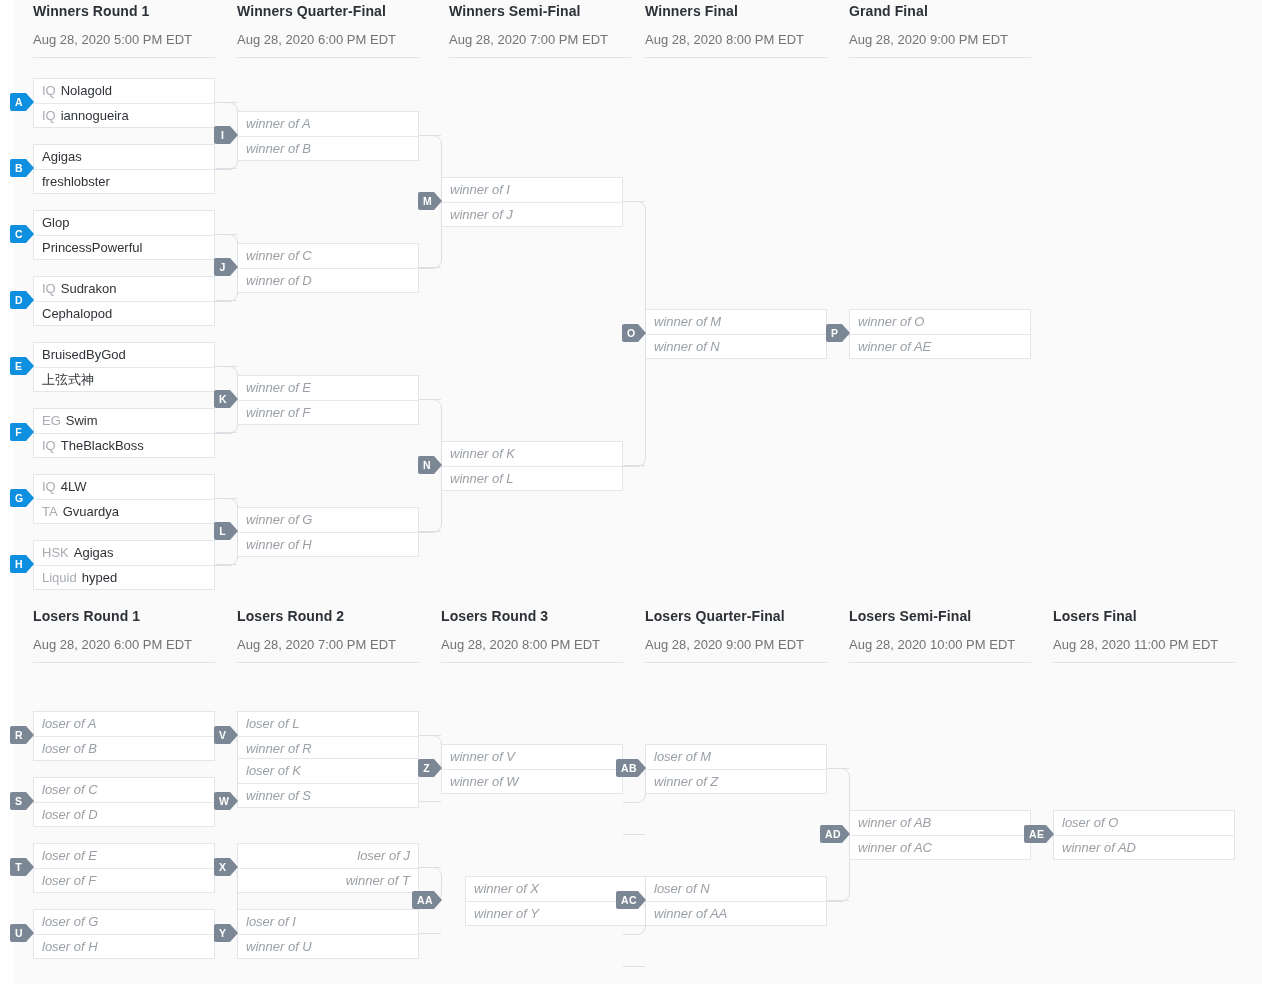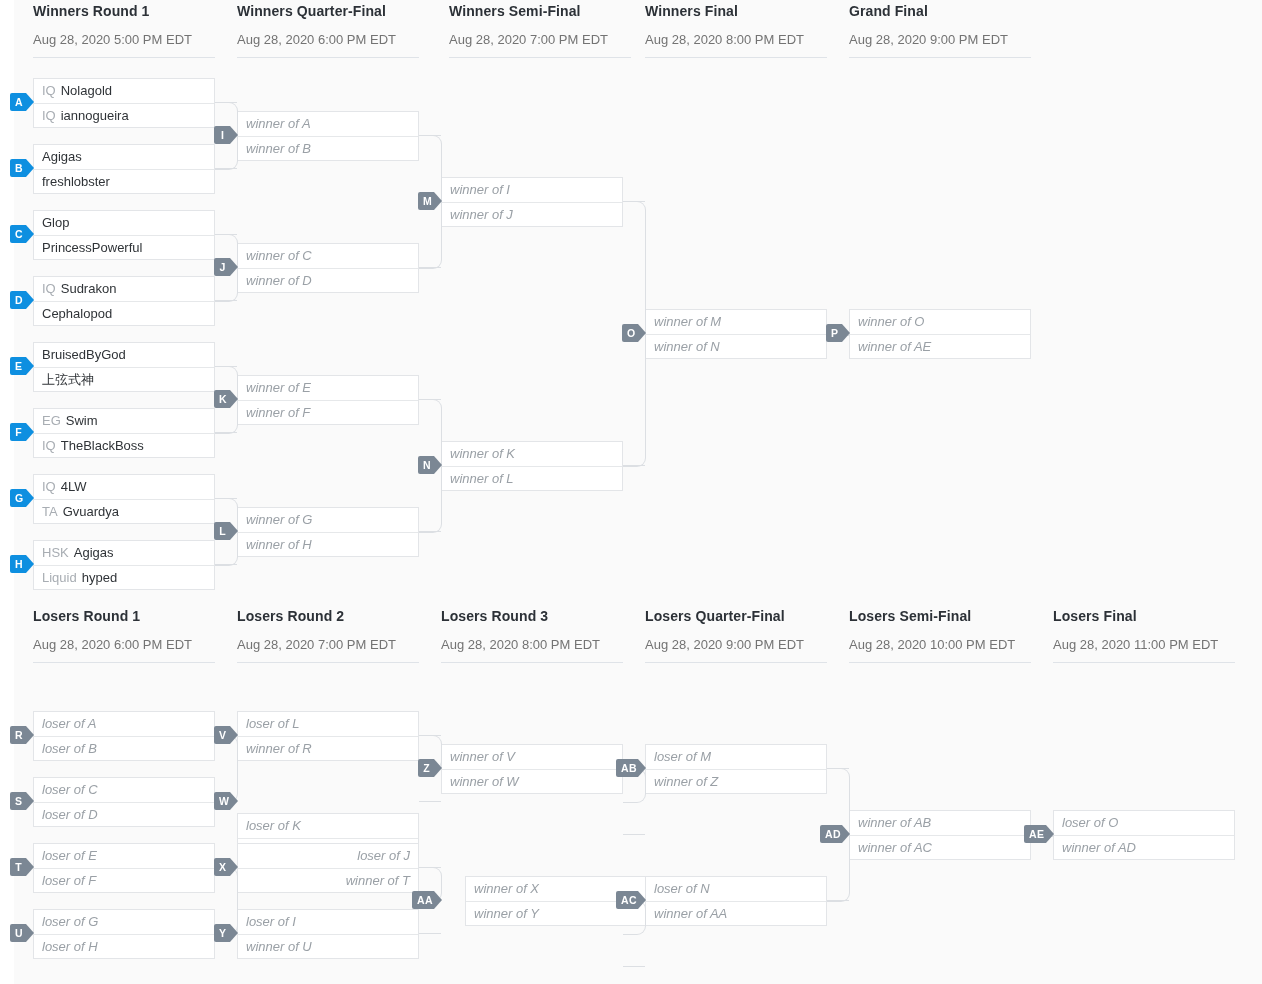--- a/index.html
+++ b/index.html
@@ -387,21 +387,21 @@
       <div class="match" style="left: 237px; top: 711px; width: 182px;">
         <div class="mbox">
           <div class="slot"><span class="ph">loser of L</span></div>
           <div class="slot"><span class="ph">winner of R</span></div>
         </div>
       </div>
       <div class="badge gray" style="left: 214px; top: 792px; width: 16px; position: absolute;">
         <span class="lab">W</span>
         <span class="pt"></span>
       </div>
-      <div class="match" style="left: 237px; top: 813px; width: 182px;">
+      <div class="match" style="left: 237px; top: 758px; width: 182px;">
         <div class="mbox">
           <div class="slot"><span class="ph">loser of K</span></div>
           <div class="slot"><span class="ph">winner of S</span></div>
         </div>
       </div>
       <div class="badge gray" style="left: 214px; top: 858px; width: 16px; position: absolute;">
         <span class="lab">X</span>
         <span class="pt"></span>
       </div>
       <div class="match" style="left: 237px; top: 843px; width: 182px; text-align: right;">

